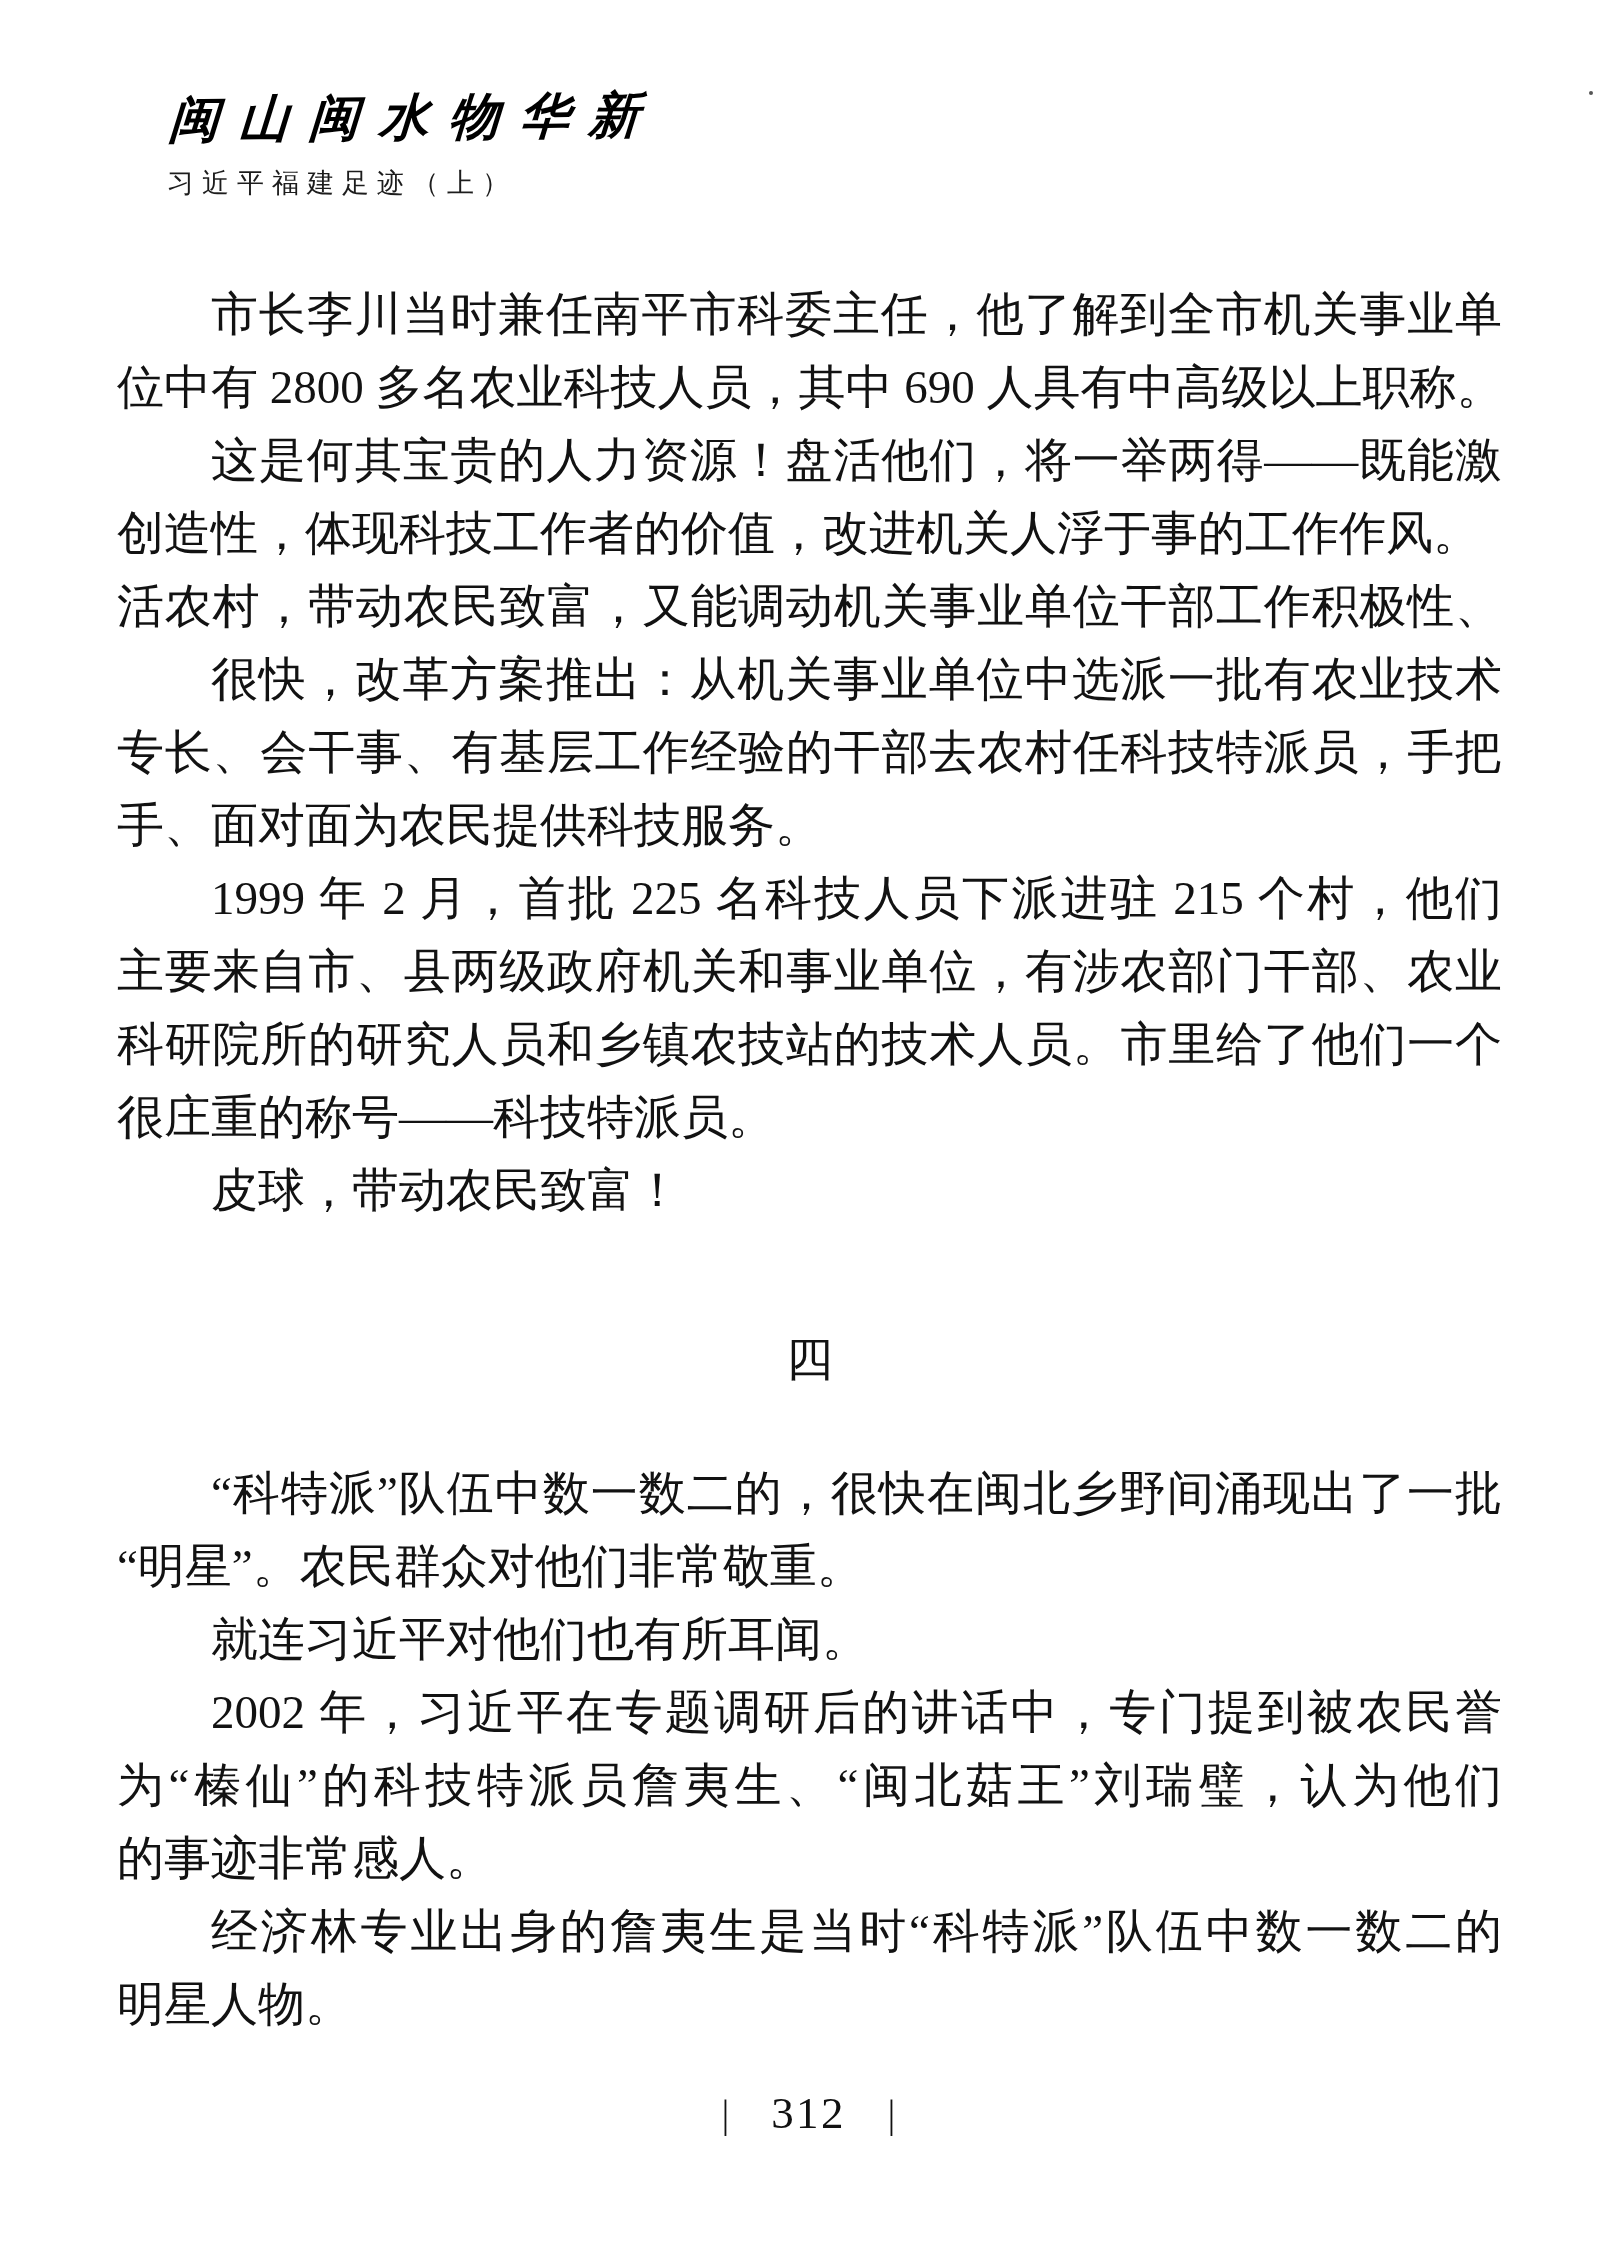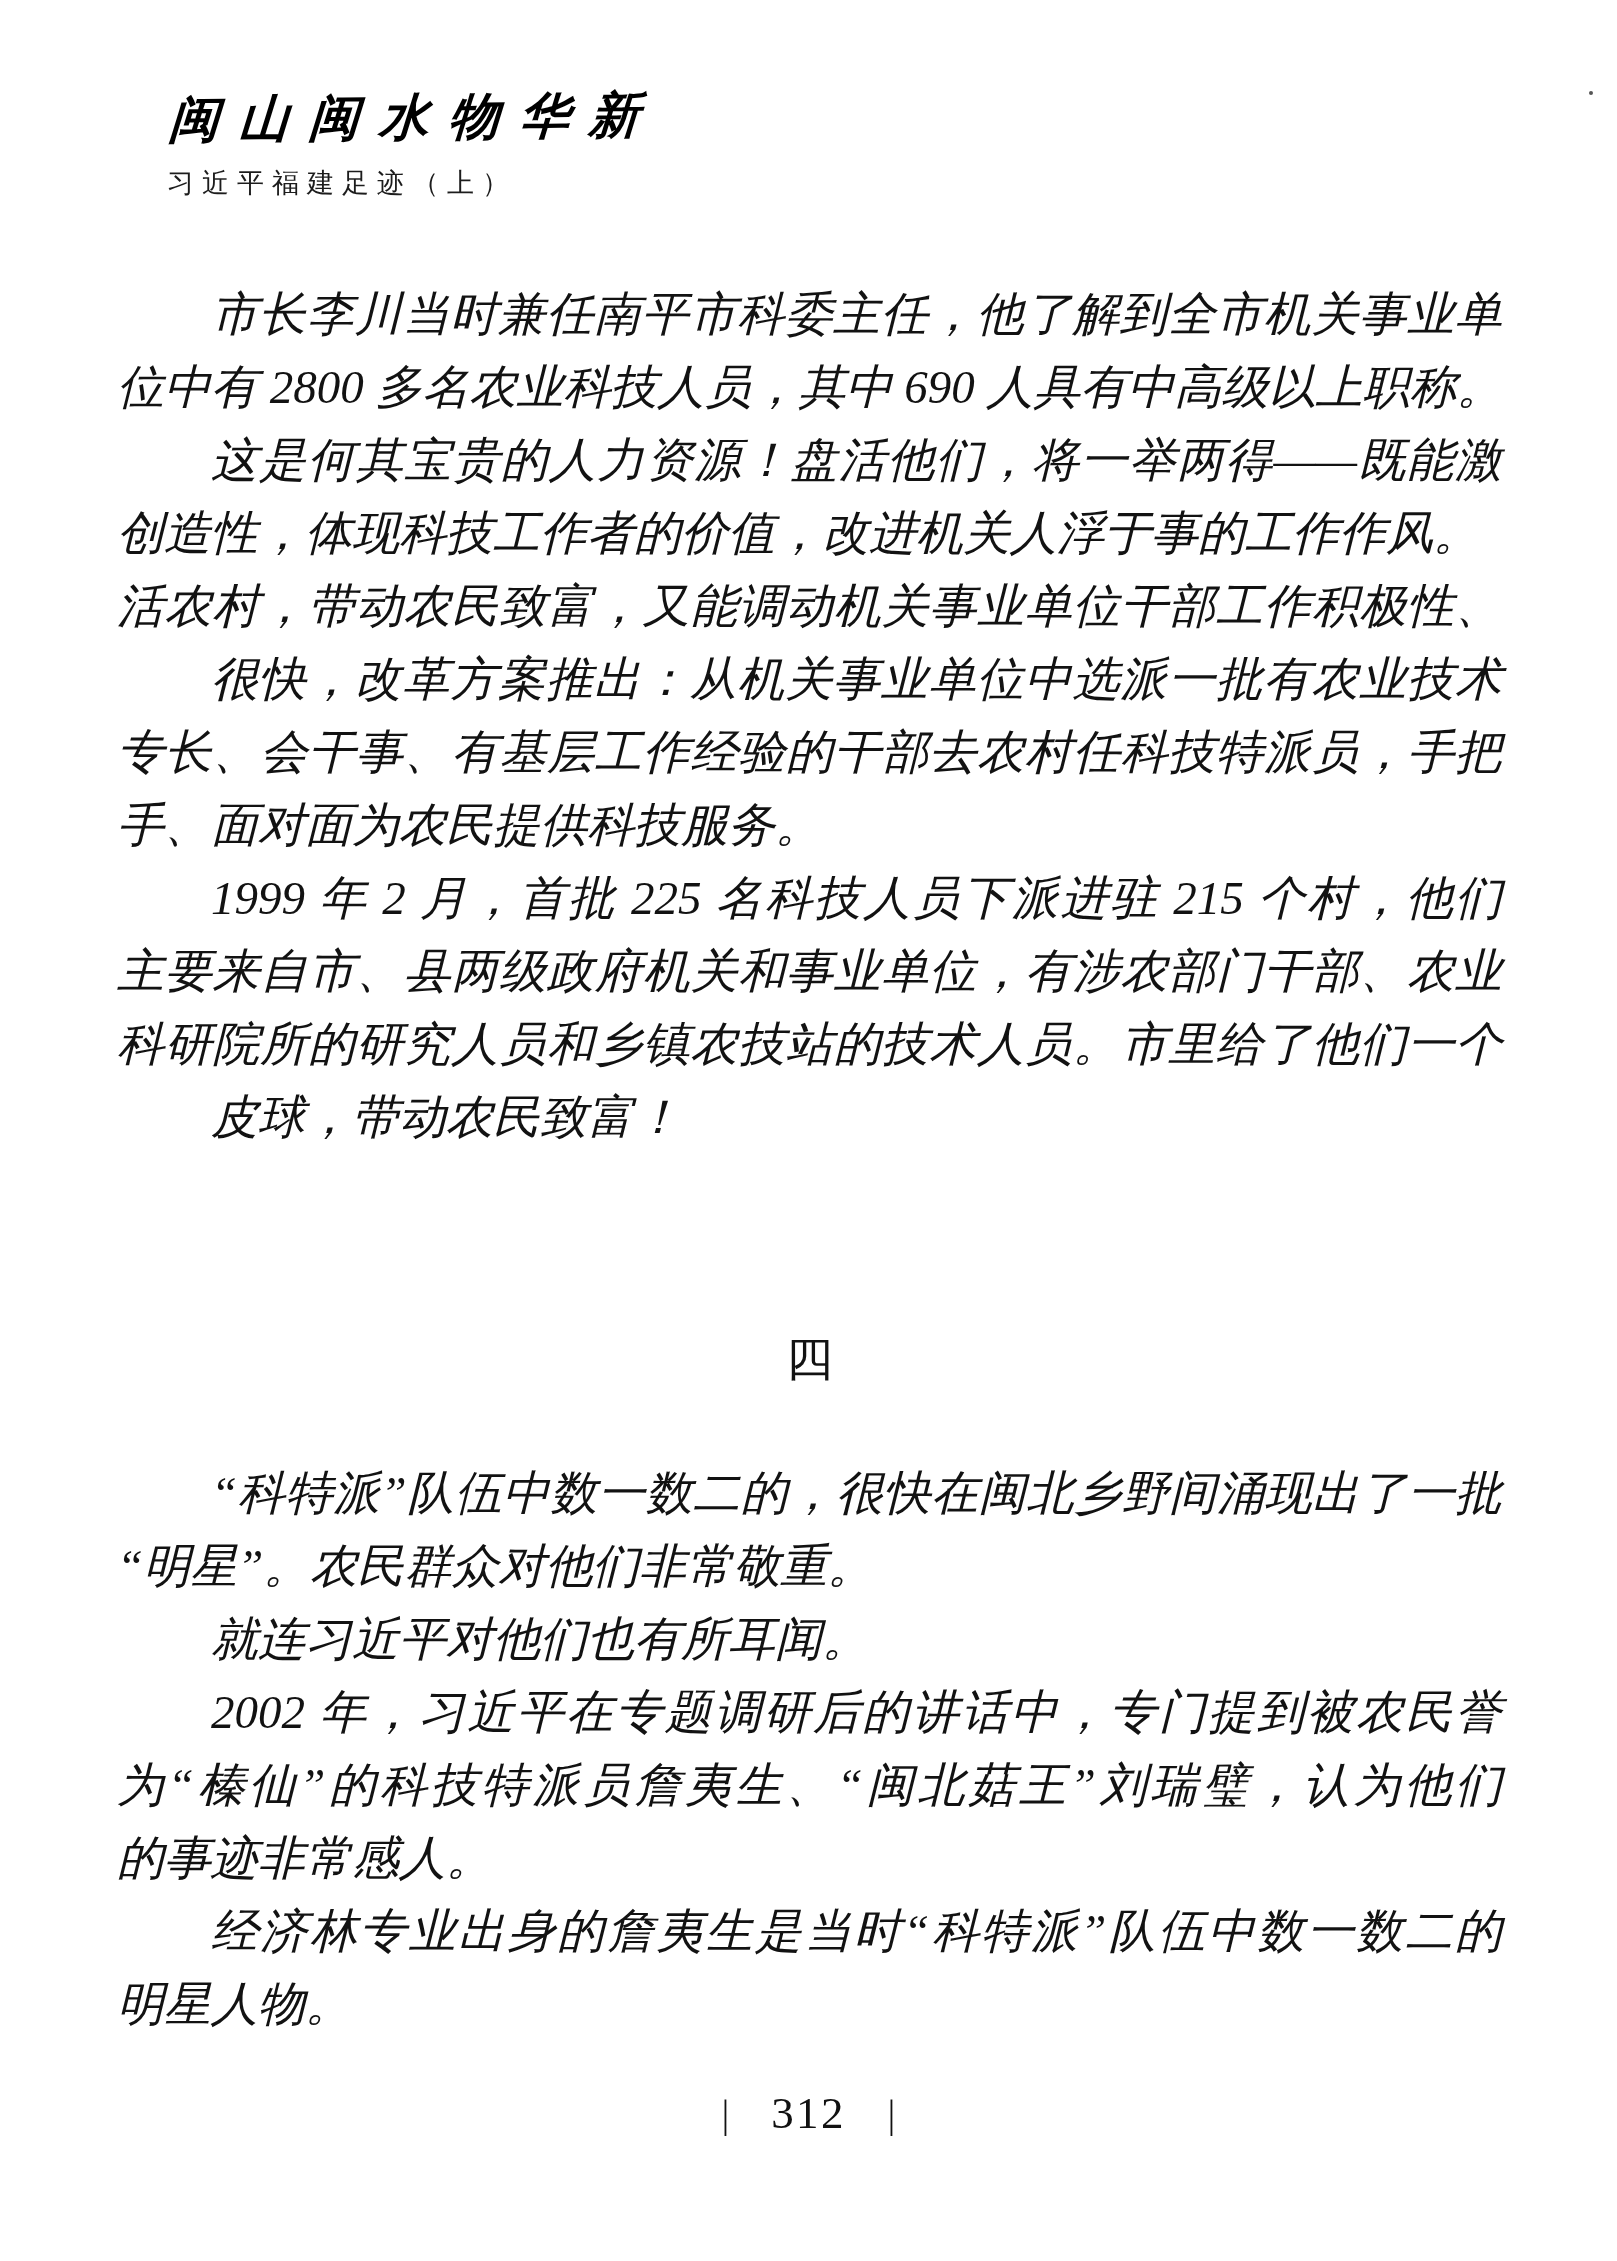--- a/index.html
+++ b/index.html
@@ -38,21 +38,20 @@
     white-space: nowrap;
   }
 
   
   .bodytext {
     position: absolute;
     left: 117px;
     width: 1385px;
     font-size: 47px;
     color: #121212;
-    font-style: italic;
   }
   .body1 { top: 278px; }
   .body2 { top: 1457px; }
   .line {
     line-height: 73px;
     white-space: nowrap;
   }
   .line.j {              
     text-align: justify;
     text-align-last: justify;
@@ -125,20 +124,21 @@
     <div class="line">创造性，体现科技工作者的价值，改进机关人浮于事的工作作风。</div>
     <div class="line j">活农村，带动农民致富，又能调动机关事业单位干部工作积极性、</div>
 
     <div class="line j first">很快，改革方案推出：从机关事业单位中选派一批有农业技术</div>
     <div class="line j">专长、会干事、有基层工作经验的干部去农村任科技特派员，手把</div>
     <div class="line">手、面对面为农民提供科技服务。</div>
 
     <div class="line j first">1999 年 2 月，首批 225 名科技人员下派进驻 215 个村，他们</div>
     <div class="line j">主要来自市、县两级政府机关和事业单位，有涉农部门干部、农业</div>
     <div class="line j">科研院所的研究人员和乡镇农技站的技术人员。市里给了他们一个</div>
+    <div class="line">很庄重的称号——科技特派员。</div>
 
     <div class="line first">皮球，带动农民致富！</div>
   </div>
 
   <div class="sec">四</div>
 
   <div class="bodytext body2">
 
     <div class="line j first">“科特派”队伍中数一数二的，很快在闽北乡野间涌现出了一批</div>
     <div class="line">“明星”。农民群众对他们非常敬重。</div>

